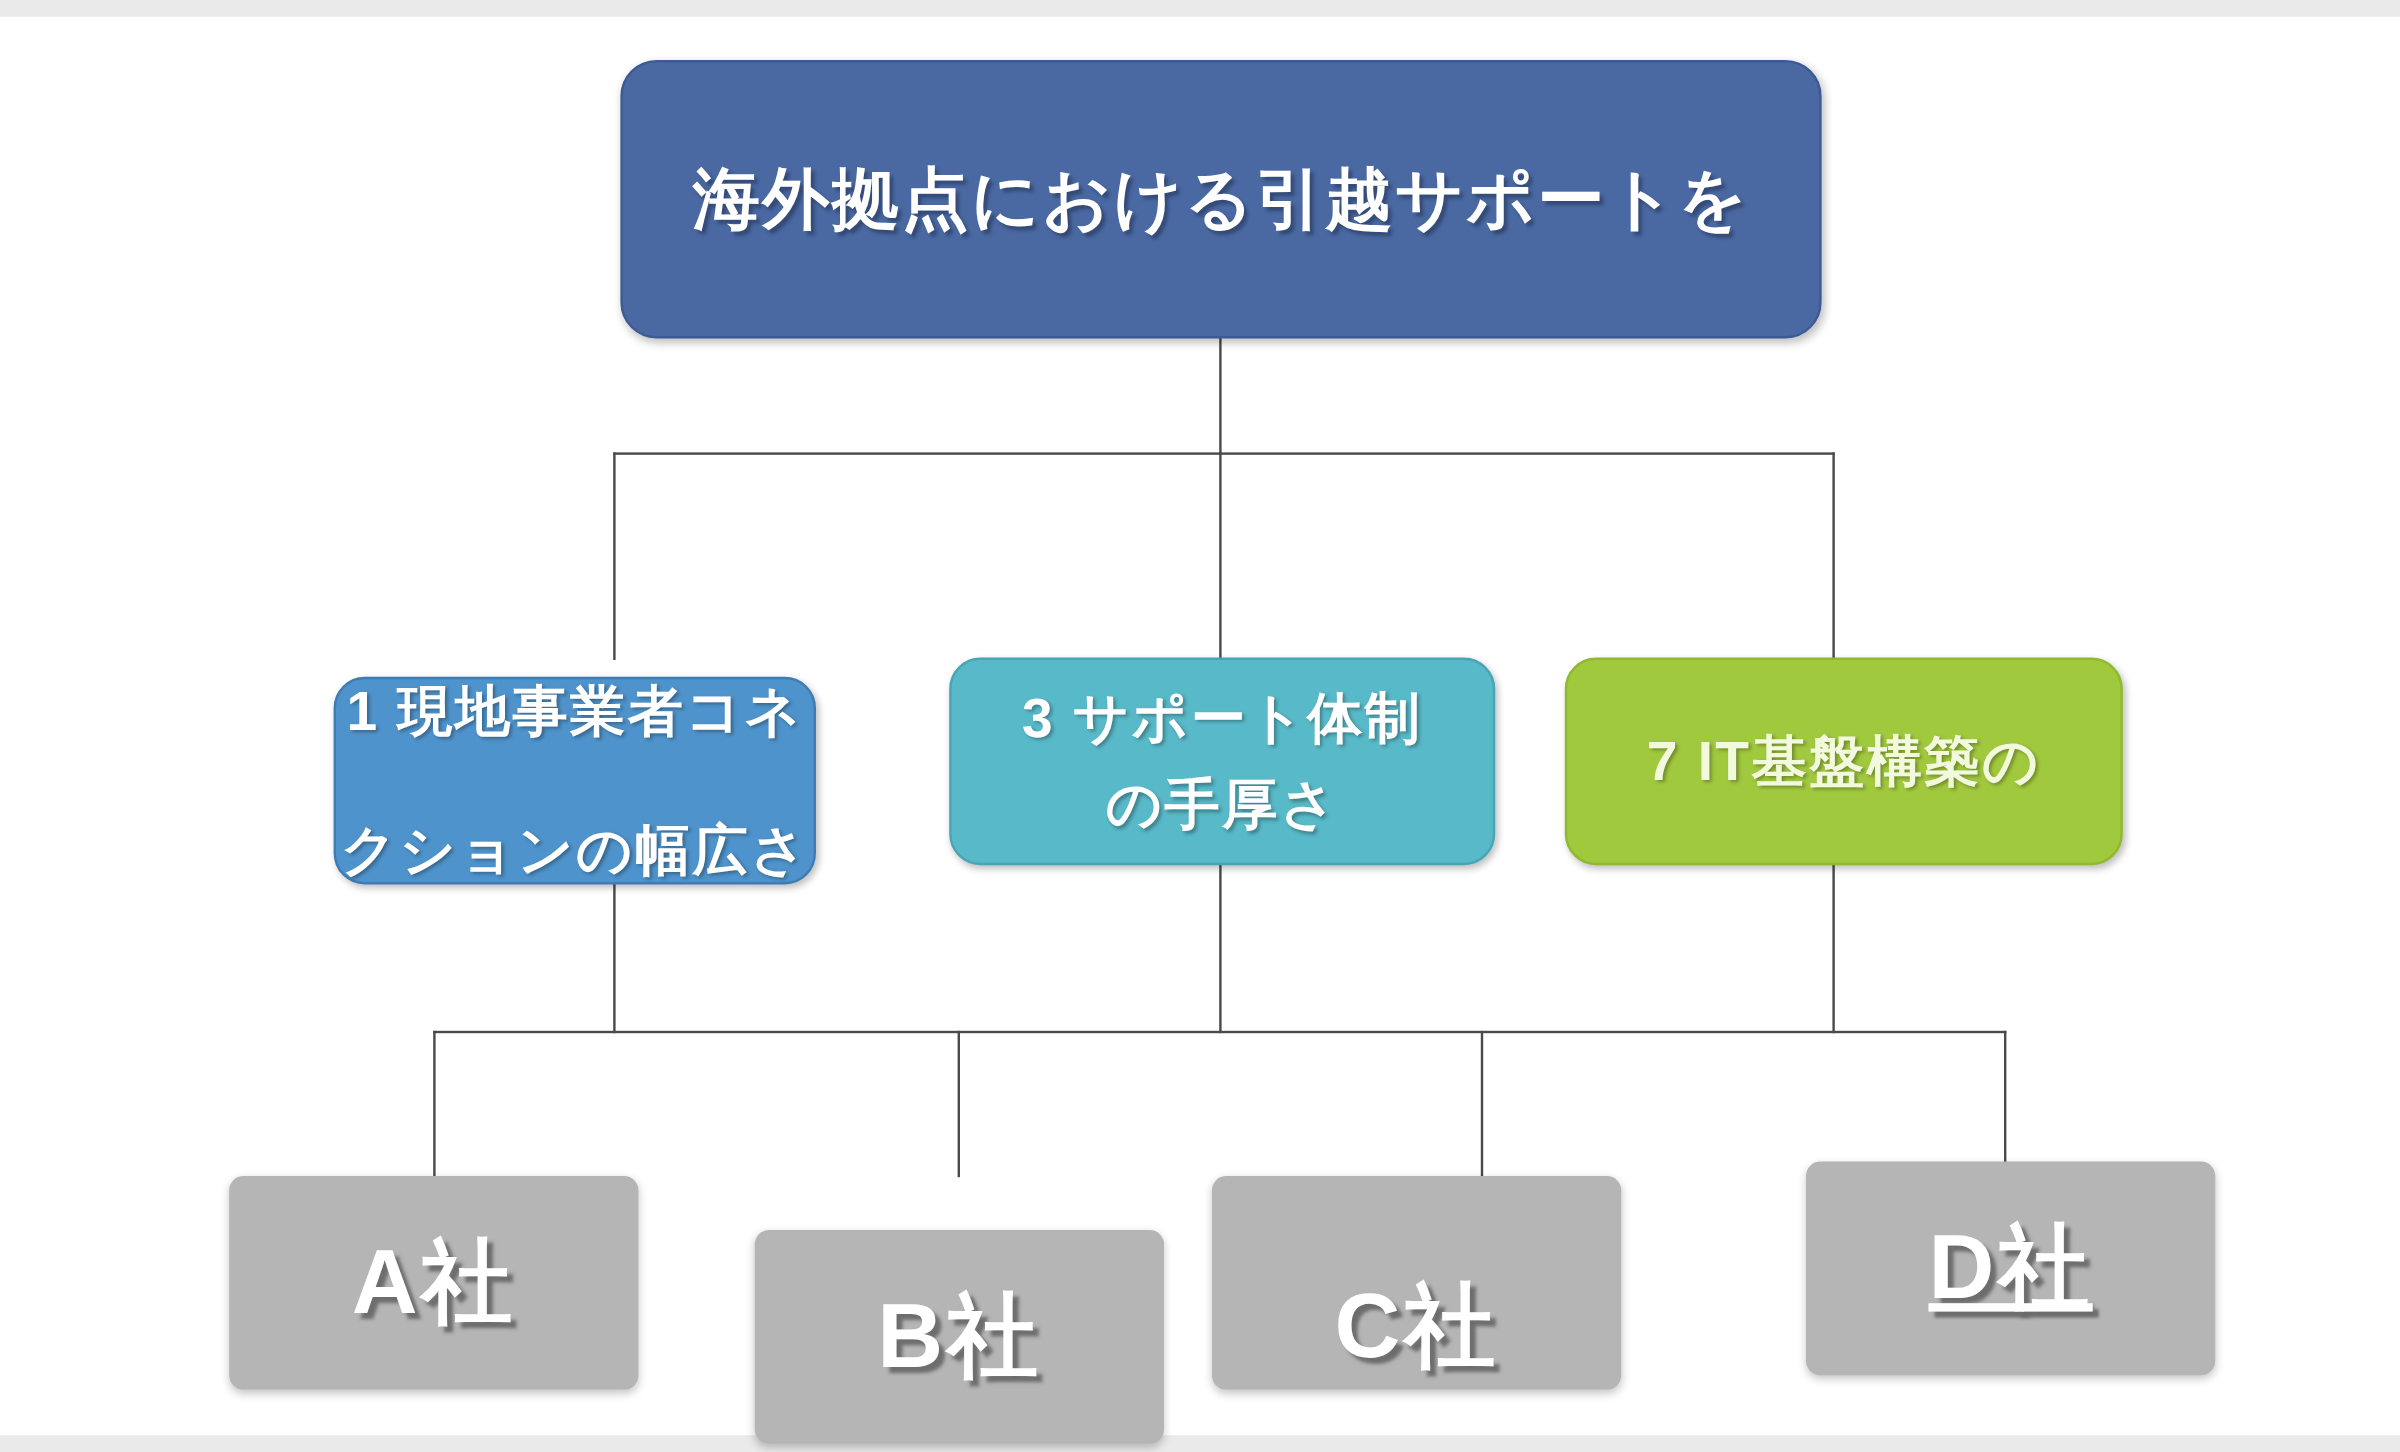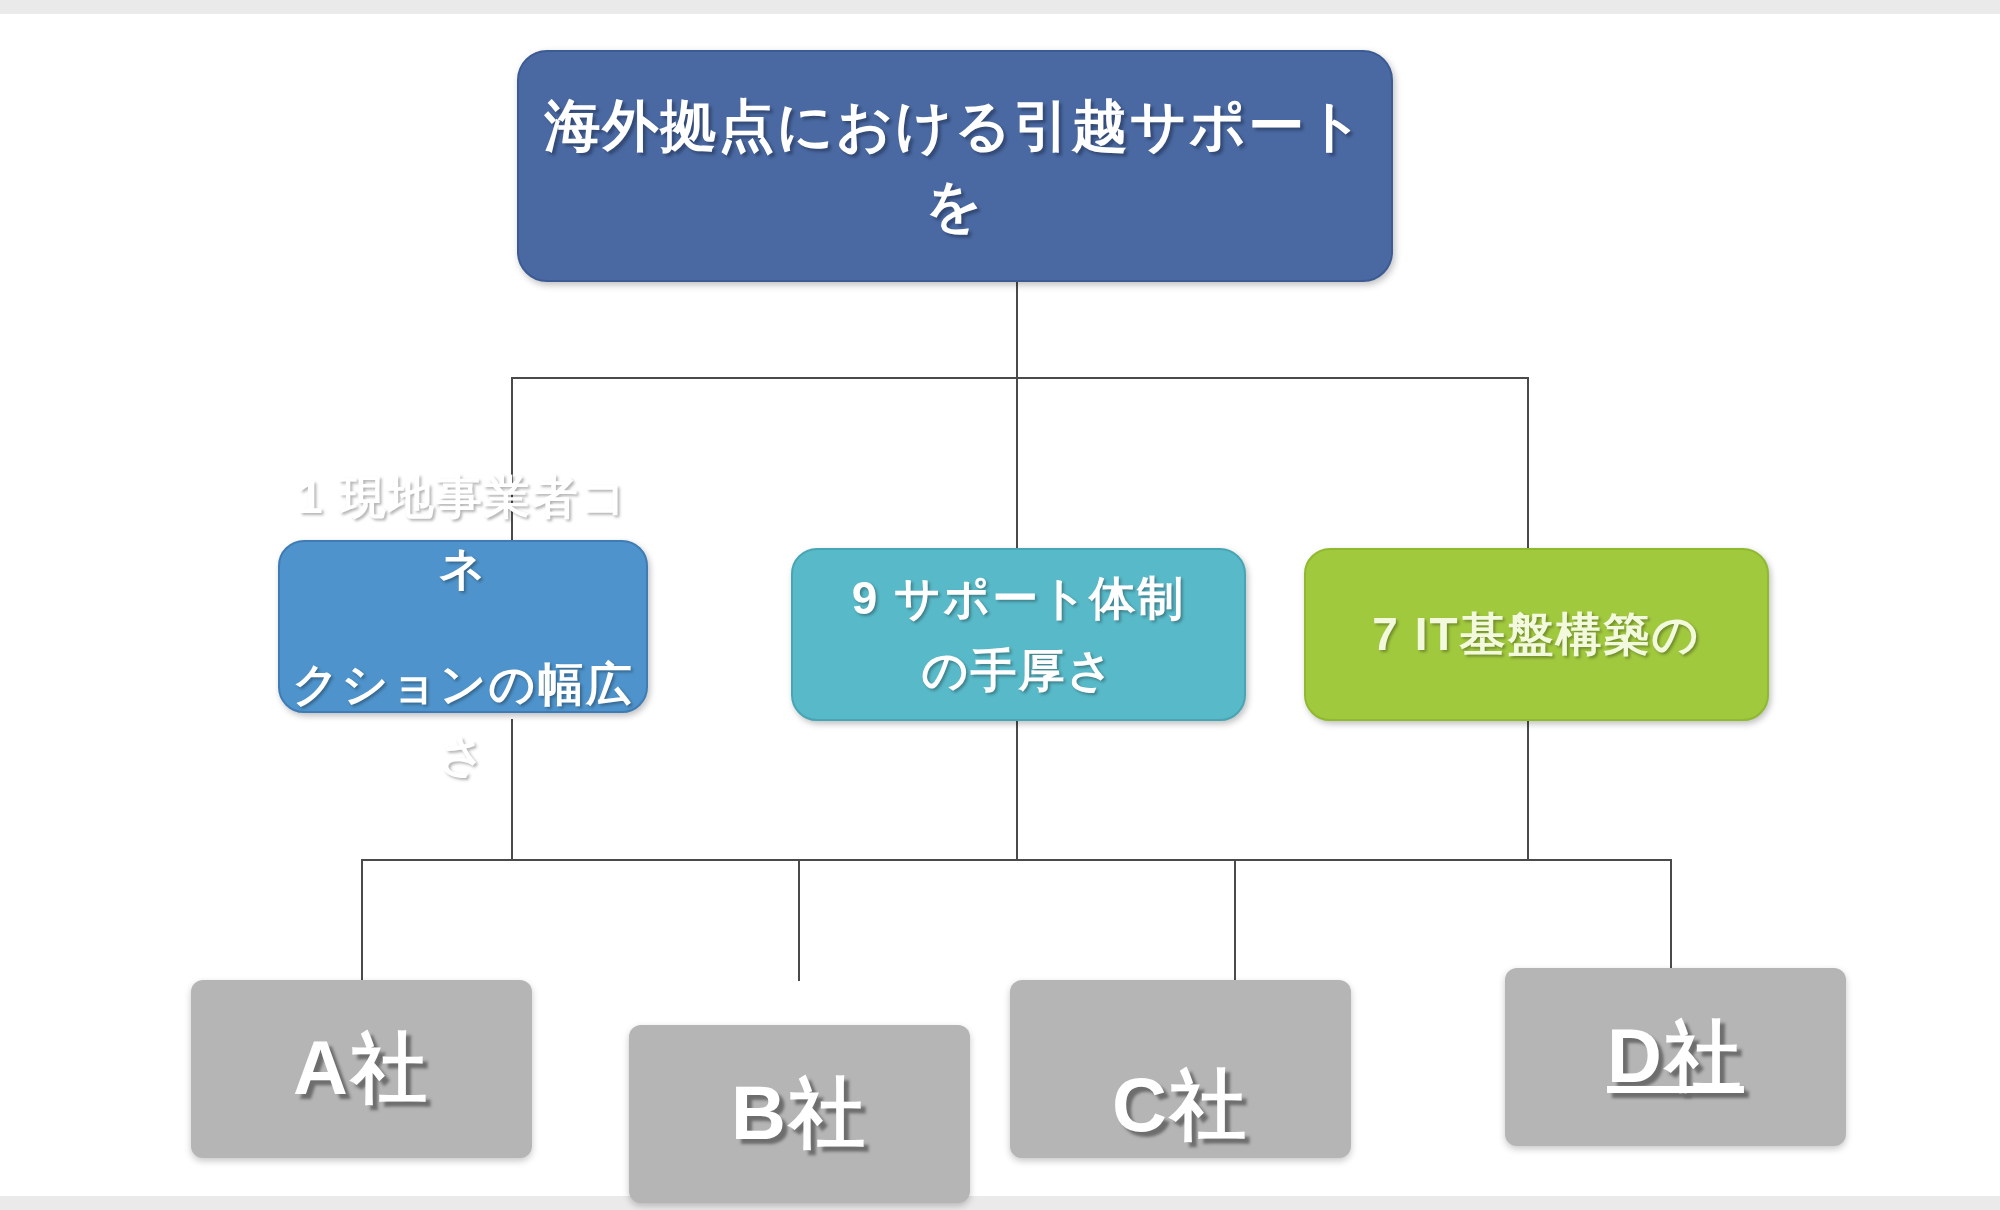--- a/index.html
+++ b/index.html
@@ -53,30 +53,30 @@
   <div class="line v" style="left:511px;top:719px;height:142px;"></div>
   <div class="line v" style="left:1016px;top:719px;height:142px;"></div>
   <div class="line v" style="left:1527px;top:719px;height:142px;"></div>
   <div class="line h" style="left:361px;top:859px;width:1311px;"></div>
 
   <div class="line v" style="left:361px;top:859px;height:122px;"></div>
   <div class="line v" style="left:798px;top:859px;height:122px;"></div>
   <div class="line v" style="left:1234px;top:859px;height:122px;"></div>
   <div class="line v" style="left:1670px;top:859px;height:122px;"></div>
 
-  <div class="box top-box" style="left:517px;top:50px;width:876px;height:232px;">
+  <div class="box top-box" style="left:517px;top:50px;width:1001px;height:232px;">
     <div>海外拠点における引越サポートを</div>
   </div>
 
-  <div class="box crit crit-1" style="left:278px;top:540px;width:370px;height:173px;gap:44px;">
+  <div class="box crit crit-1" style="left:278px;top:564px;width:402px;height:173px;gap:44px;">
     <div>1 現地事業者コネ</div>
     <div>クションの幅広さ</div>
   </div>
   <div class="box crit crit-2" style="left:791px;top:548px;width:455px;height:173px;">
-    <div>9 サポート体制</div>
+    <div>3 サポート体制</div>
     <div>の手厚さ</div>
   </div>
   <div class="box crit crit-3" style="left:1304px;top:548px;width:465px;height:173px;">
     <div>7 IT基盤構築の</div>
   </div>
 
   <div class="box company" style="left:191px;top:980px;width:341px;height:178px;">
     <span>A社</span>
   </div>
   <div class="box company" style="left:629px;top:980px;width:341px;height:178px;margin-top:45px;">

